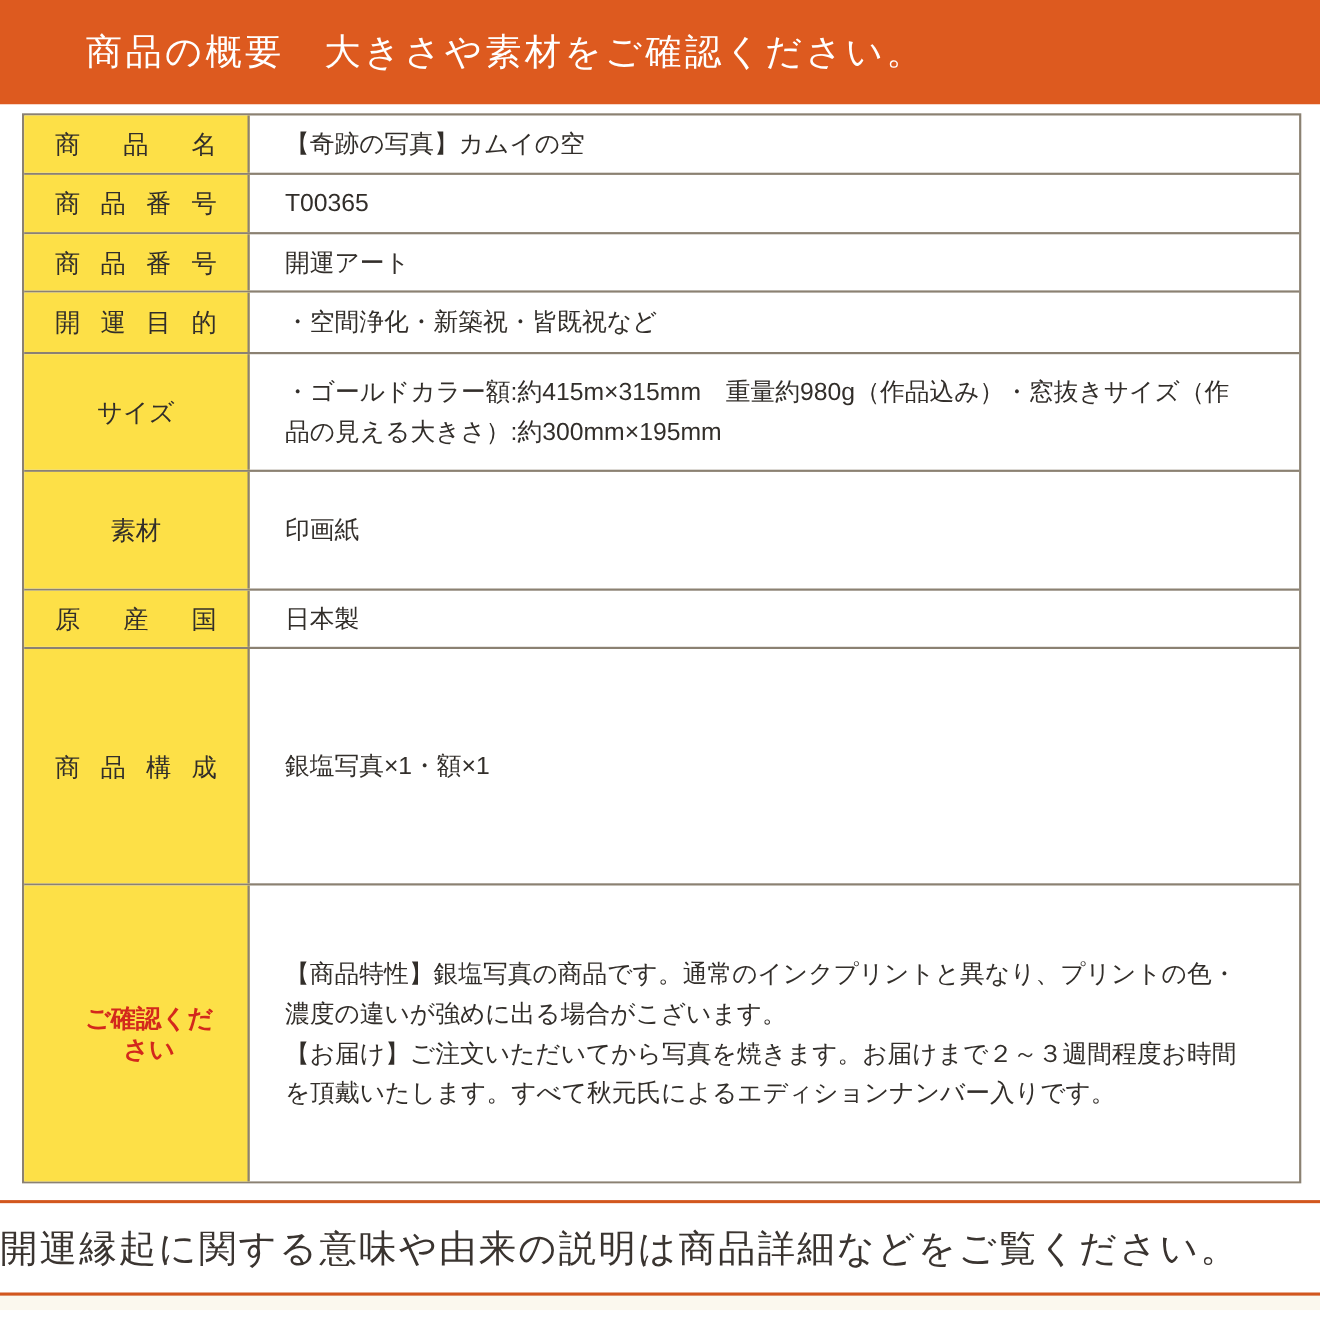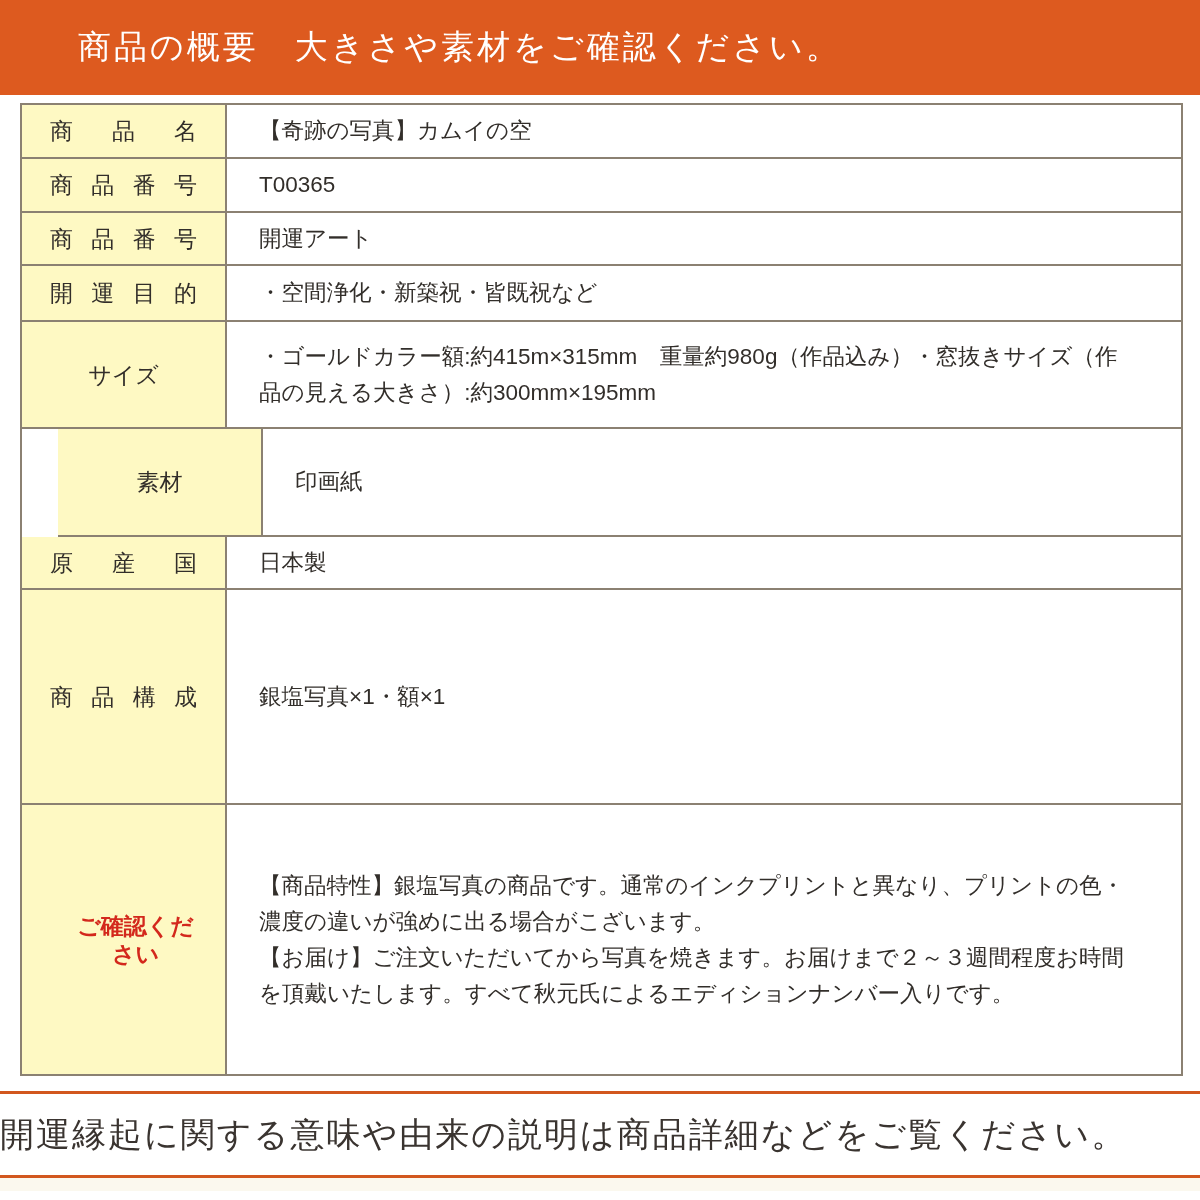--- a/index.html
+++ b/index.html
@@ -31,21 +31,21 @@
     border:2px solid #8b8172;
     background:#ffffff;
   }
   .spec-row{
     display:flex;
     border-bottom:2px solid #8b8172;
   }
   .spec-row:last-child{border-bottom:none;}
   .label-cell{
     width:205px;min-width:205px;
-    background:#fef9c3;
+    background:#fde047;
     border-right:2px solid #8b8172;
     display:flex;align-items:center;
     padding:0 28px;box-sizing:border-box;
   }
   .label-text{
     width:100%;
     font-size:23px;
     line-height:28px;
   }
   .justify .label-text{text-align:justify;text-align-last:justify;}
@@ -63,21 +63,21 @@
   .red-label .label-text{
     color:#d3281c;
     font-weight:bold;
     margin-left:24px;
   }
   
   .h-sm{height:52px;}
   .h-sm2{height:51px;}
   .h-sm3{height:54px;}
   .h-md{height:105px;}
-  .h-md2{height:106px;margin-left:36px;}
+  .h-md2{height:106px;}
   .h-lg{height:213px;}
   .h-xl{height:269px;}
   
   .gap-foot{height:15px;background:#ffffff;}
   .foot-rule{height:3px;background:#d2571e;}
   .foot-area{
     height:81px;
     background:#ffffff;
     display:flex;align-items:center;justify-content:flex-start;
   }

